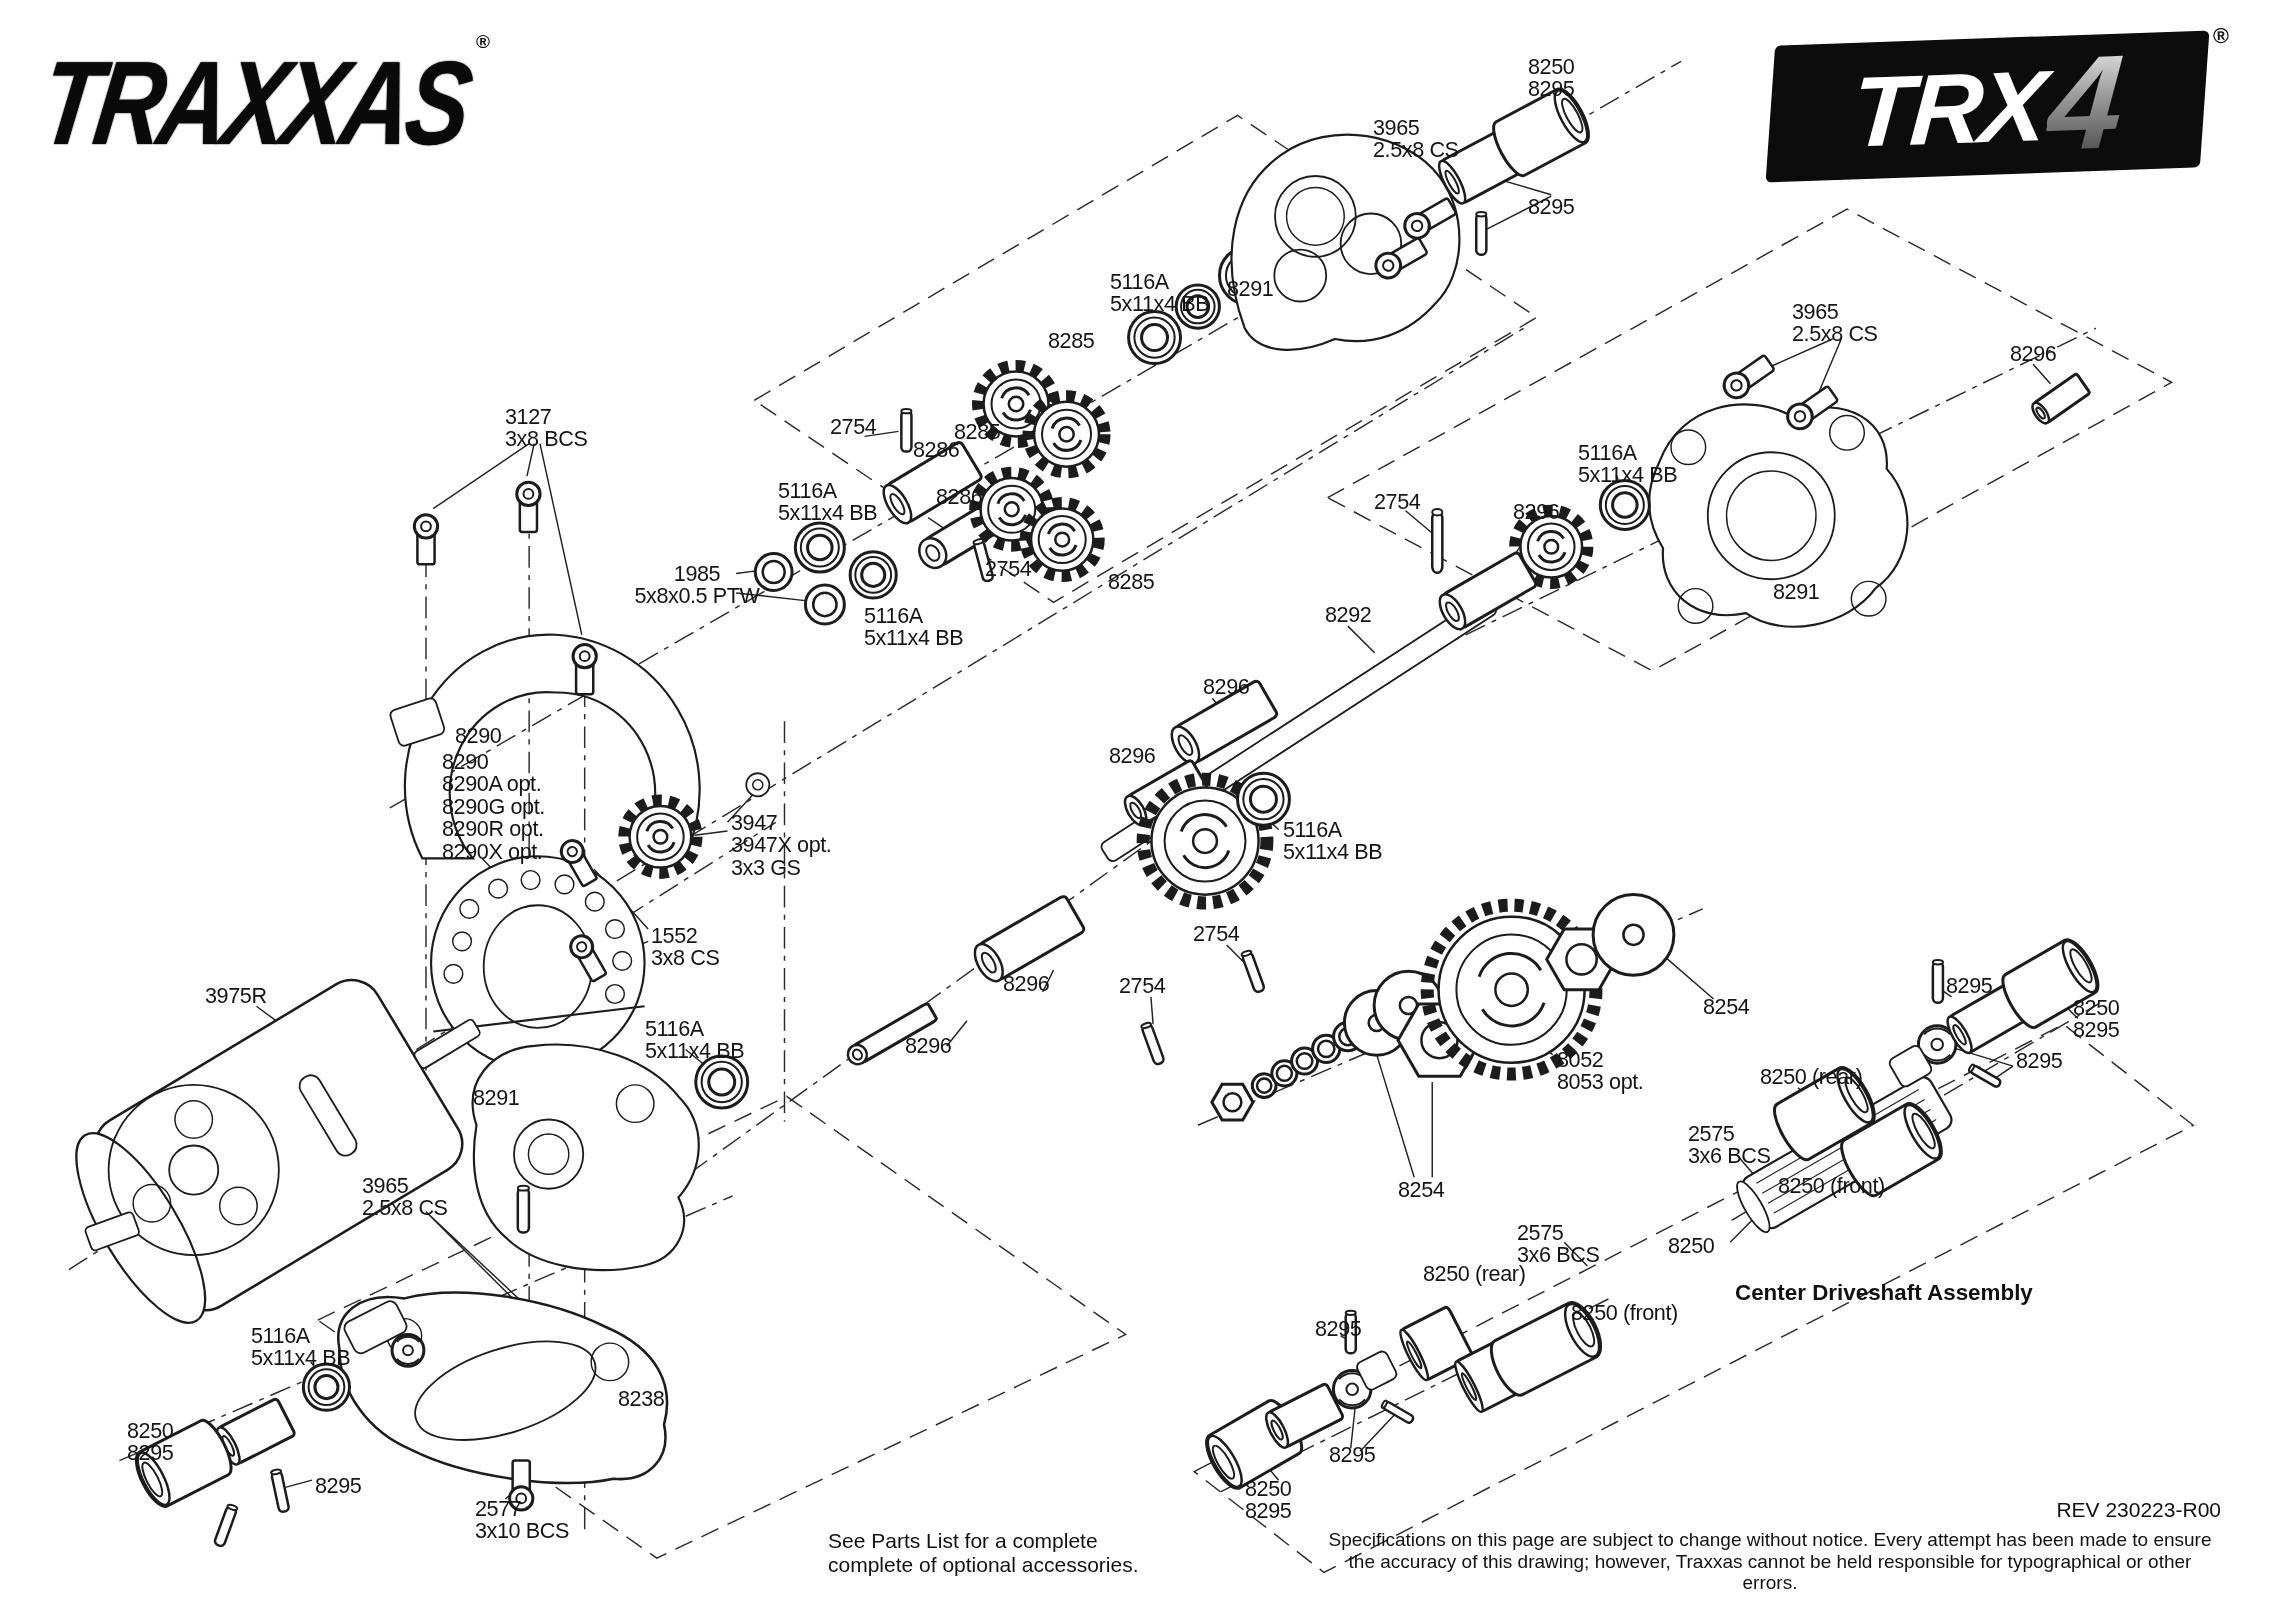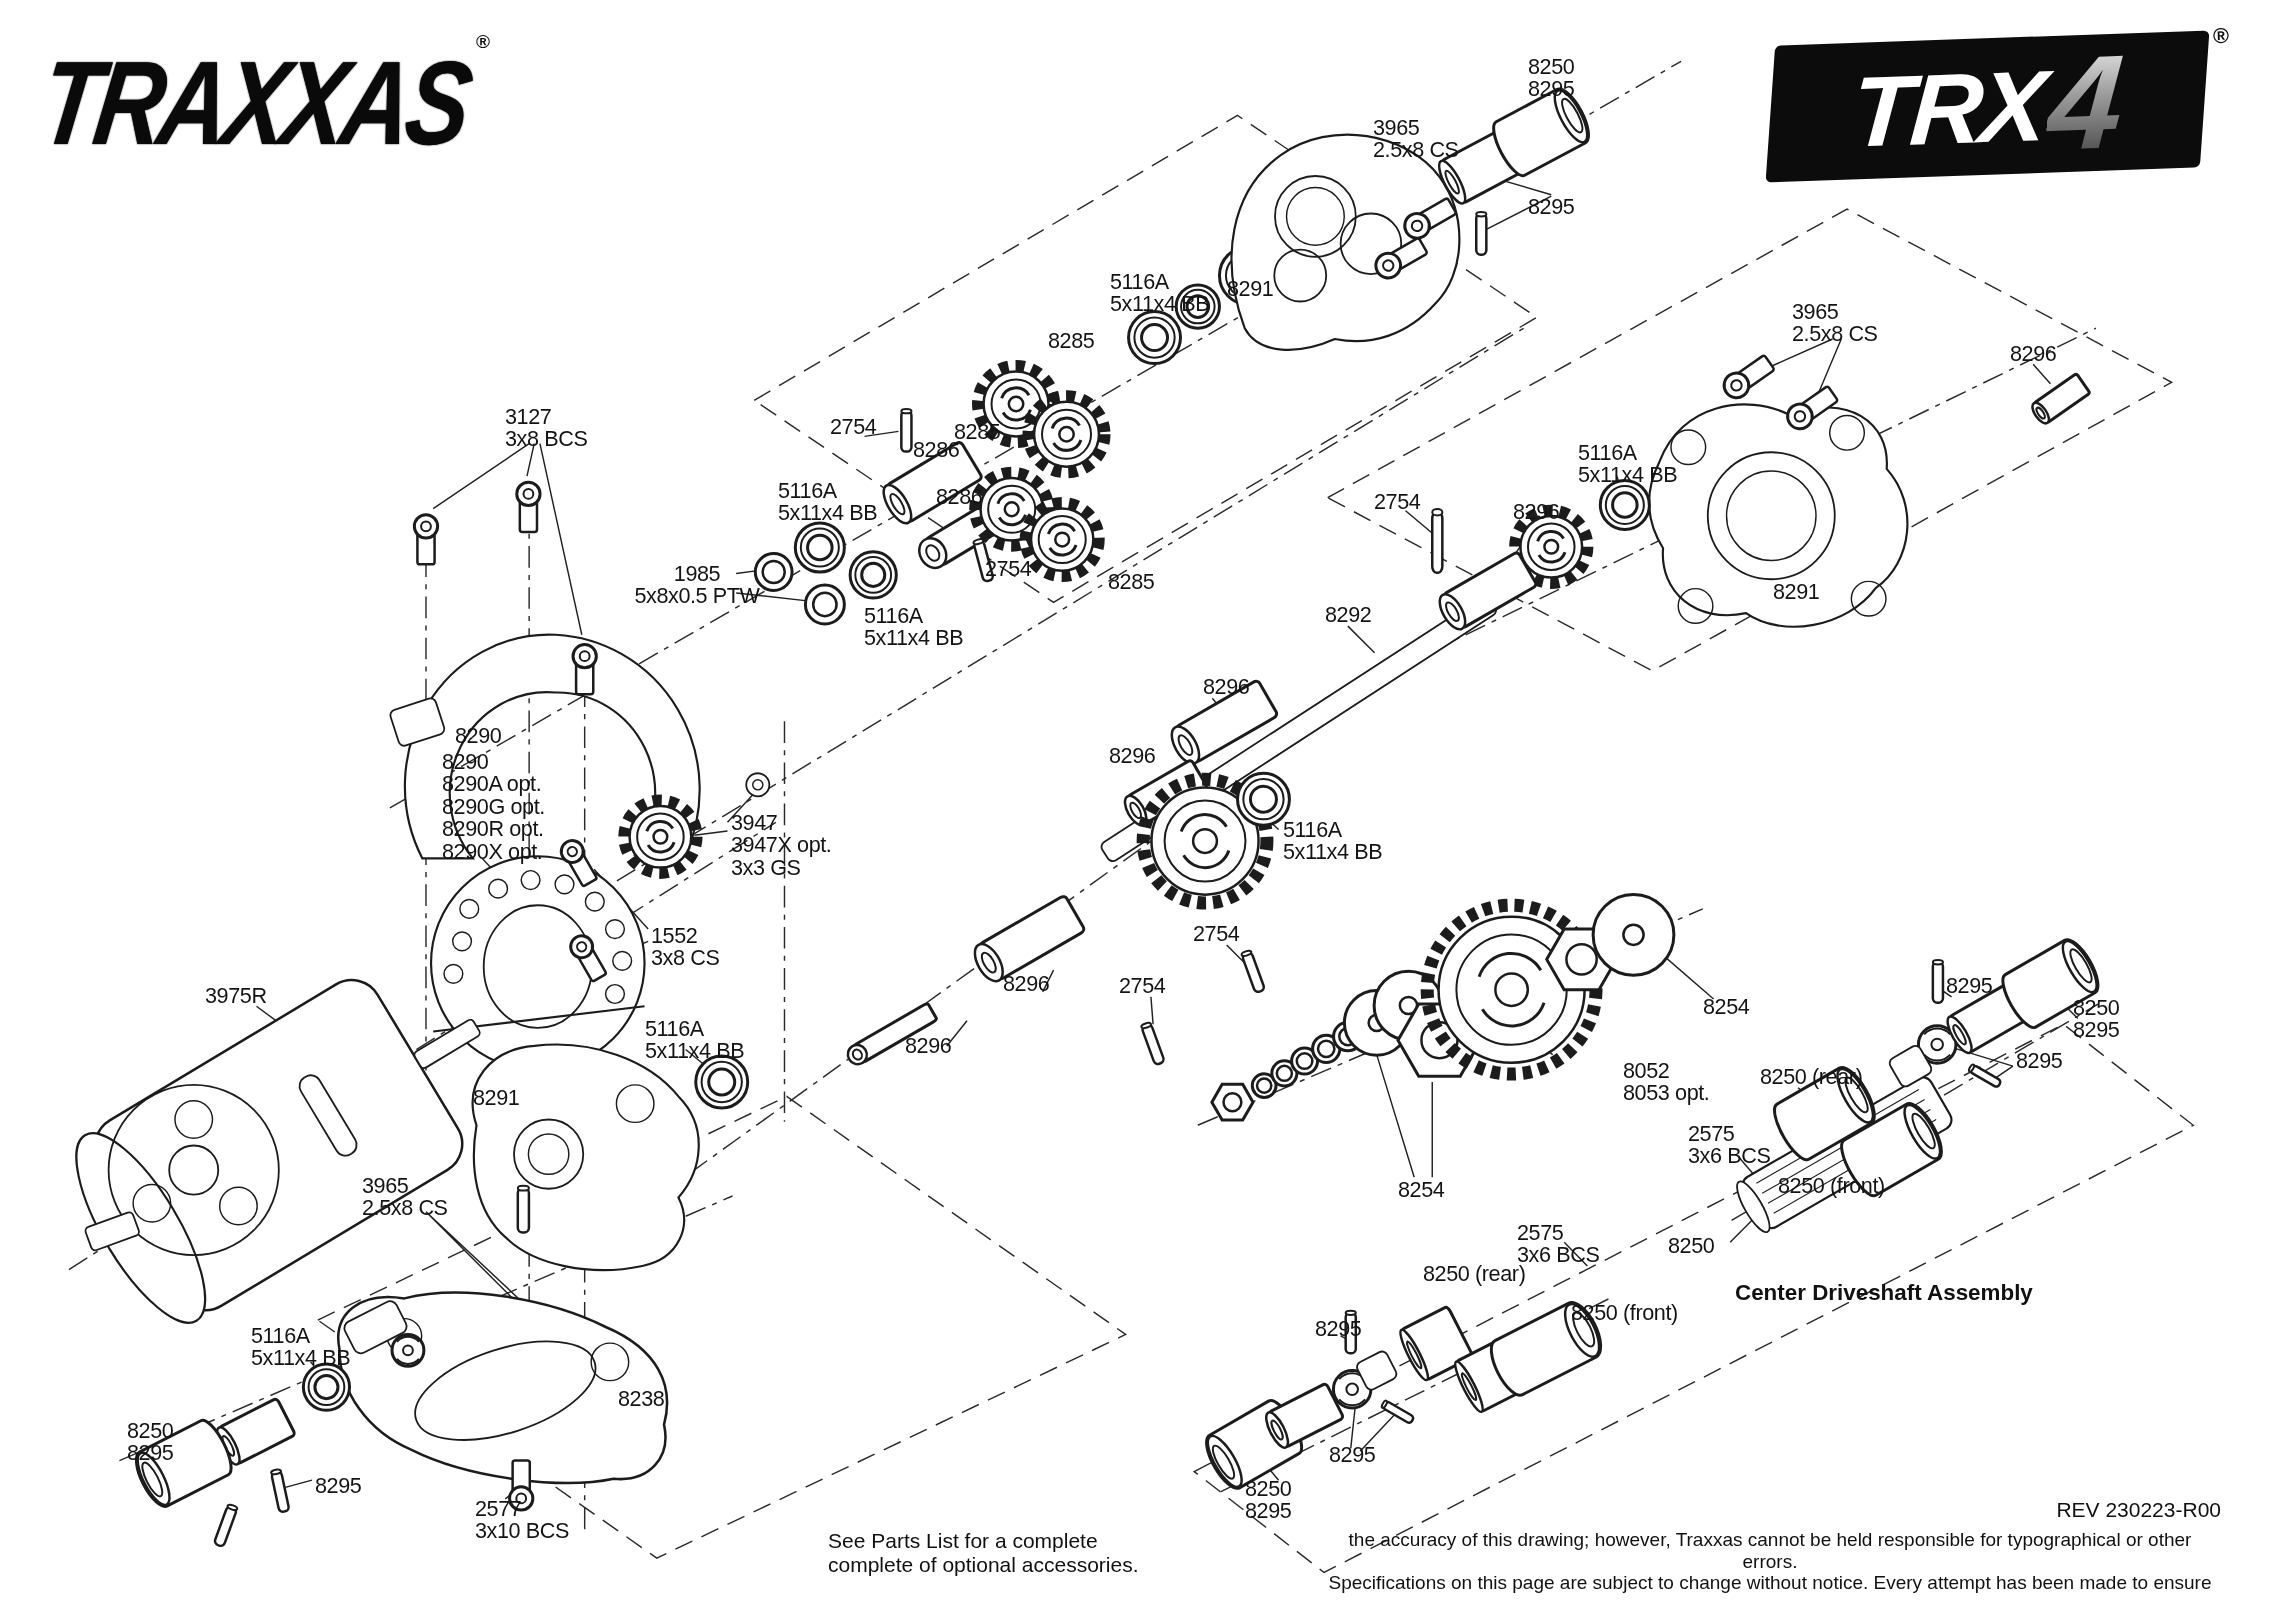--- a/index.html
+++ b/index.html
@@ -361,22 +361,22 @@
   <div id="cda-note">Center Driveshaft Assembly</div>
 
   <div id="see-parts">
     <div>See Parts List for a complete</div>
     <div>complete of optional accessories.</div>
   </div>
 
   <div id="rev-note">REV 230223-R00</div>
 
   <div id="disclaimer">
+    <div>Specifications on this page are subject to change without notice.  Every attempt has been made to ensure</div>
     <div>the accuracy of this drawing; however, Traxxas cannot be held responsible for typographical or other errors.</div>
-    <div>Specifications on this page are subject to change without notice.  Every attempt has been made to ensure</div>
   </div>
 
   <div id="labels-layer">
       <div class="plabel" style="left: 1528px; top: 56px;">
         <div>8250</div>
         <div>8295</div>
       </div>
       <div class="plabel" style="left: 1373px; top: 117px;">
         <div>3965</div>
         <div>2.5x8 CS</div>
@@ -520,21 +520,21 @@
       <div class="plabel" style="left: 618px; top: 1388px;">
         <div>8238</div>
       </div>
       <div class="plabel" style="left: 475px; top: 1498px;">
         <div>2577</div>
         <div>3x10 BCS</div>
       </div>
       <div class="plabel" style="left: 1398px; top: 1179px;">
         <div>8254</div>
       </div>
-      <div class="plabel" style="left: 1623px; top: 1049px; margin-top: 11px;">
+      <div class="plabel" style="left: 1557px; top: 1049px;">
         <div>8052</div>
         <div>8053 opt.</div>
       </div>
       <div class="plabel" style="left: 1688px; top: 1123px;">
         <div>2575</div>
         <div>3x6 BCS</div>
       </div>
       <div class="plabel" style="left: 1517px; top: 1222px;">
         <div>2575</div>
         <div>3x6 BCS</div>

